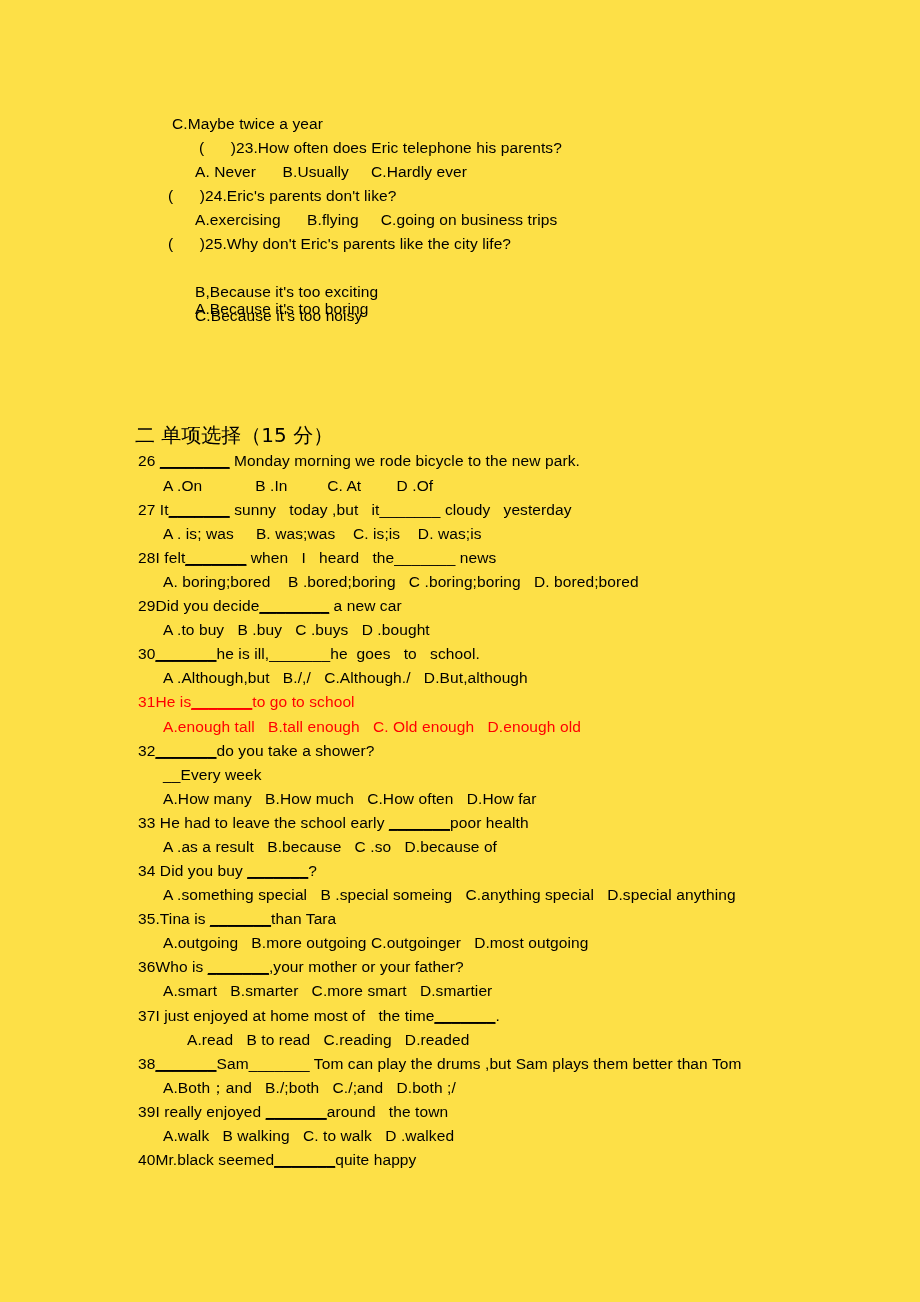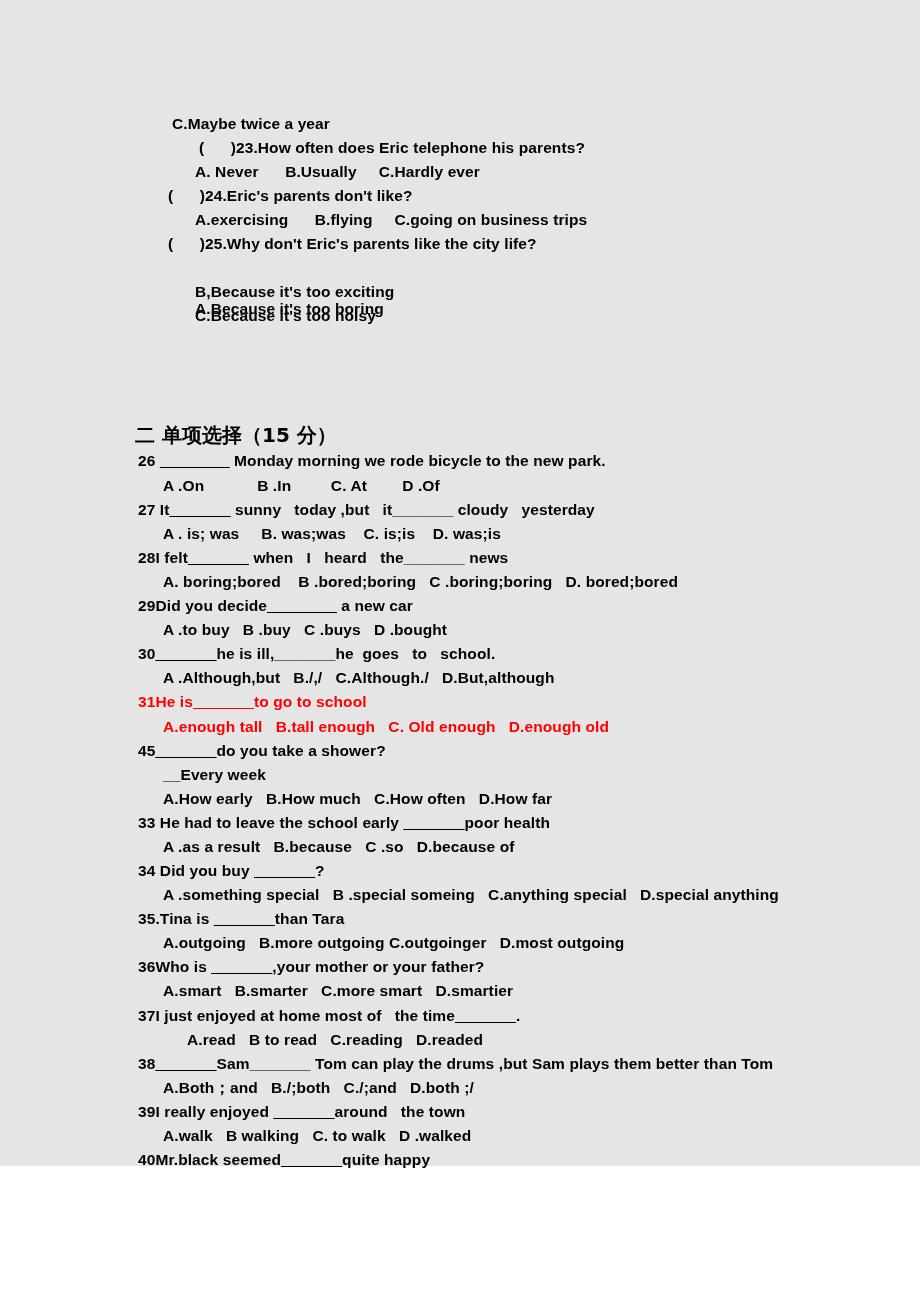--- a/index.html
+++ b/index.html
@@ -14,23 +14,22 @@
     font-family: "Liberation Sans", sans-serif;
     color: #000000;
     overflow: hidden;
   }
 
   .page {
     position: absolute;
     left: 0;
     top: 0;
     width: 920px;
-    height: 1166px;
-    background: #e5e5e5;
-    font-weight: bold;
+    height: 1302px;
+    background: #fde047;
   }
 
   
   .line {
     position: absolute;
     white-space: pre;
     font-size: 15.5px;
     line-height: 18px;
     color: #000000;
     letter-spacing: 0.1px;
@@ -91,23 +90,23 @@
 
   <div class="line" style="left:138px; top:597px;"><span>29</span><span>Did you decide</span><span class="blank">________</span><span> a new car</span></div>
   <div class="line" style="left:163px; top:621px;">A .to buy   B .buy   C .buys   D .bought</div>
 
   <div class="line" style="left:138px; top:645px;"><span>30</span><span></span><span class="blank">_______</span><span>he is ill,_______he  goes   to   school.</span></div>
   <div class="line" style="left:163px; top:669px;">A .Although,but   B./,/   C.Although./   D.But,although</div>
 
   <div class="line red" style="left:138px; top:693px;"><span>31</span><span>He is</span><span class="blank">_______</span><span>to go to school</span></div>
   <div class="line red" style="left:163px; top:718px;">A.enough tall   B.tall enough   C. Old enough   D.enough old</div>
 
-  <div class="line" style="left:138px; top:742px;"><span>45</span><span></span><span class="blank">_______</span><span>do you take a shower?</span></div>
+  <div class="line" style="left:138px; top:742px;"><span>32</span><span></span><span class="blank">_______</span><span>do you take a shower?</span></div>
   <div class="line" style="left:163px; top:766px;">__Every week</div>
-  <div class="line" style="left:163px; top:790px;">A.How early   B.How much   C.How often   D.How far</div>
+  <div class="line" style="left:163px; top:790px;">A.How many   B.How much   C.How often   D.How far</div>
 
   <div class="line" style="left:138px; top:814px;"><span>33</span><span> He had to leave the school early </span><span class="blank">_______</span><span>poor health</span></div>
   <div class="line" style="left:163px; top:838px;">A .as a result   B.because   C .so   D.because of</div>
 
   <div class="line" style="left:138px; top:862px;"><span>34</span><span> Did you buy </span><span class="blank">_______</span><span>?</span></div>
   <div class="line" style="left:163px; top:886px;">A .something special   B .special someing   C.anything special   D.special anything</div>
 
   <div class="line" style="left:138px; top:910px;"><span>35.</span><span>Tina is </span><span class="blank">_______</span><span>than Tara</span></div>
   <div class="line" style="left:163px; top:934px;">A.outgoing   B.more outgoing C.outgoinger   D.most outgoing</div>
 

